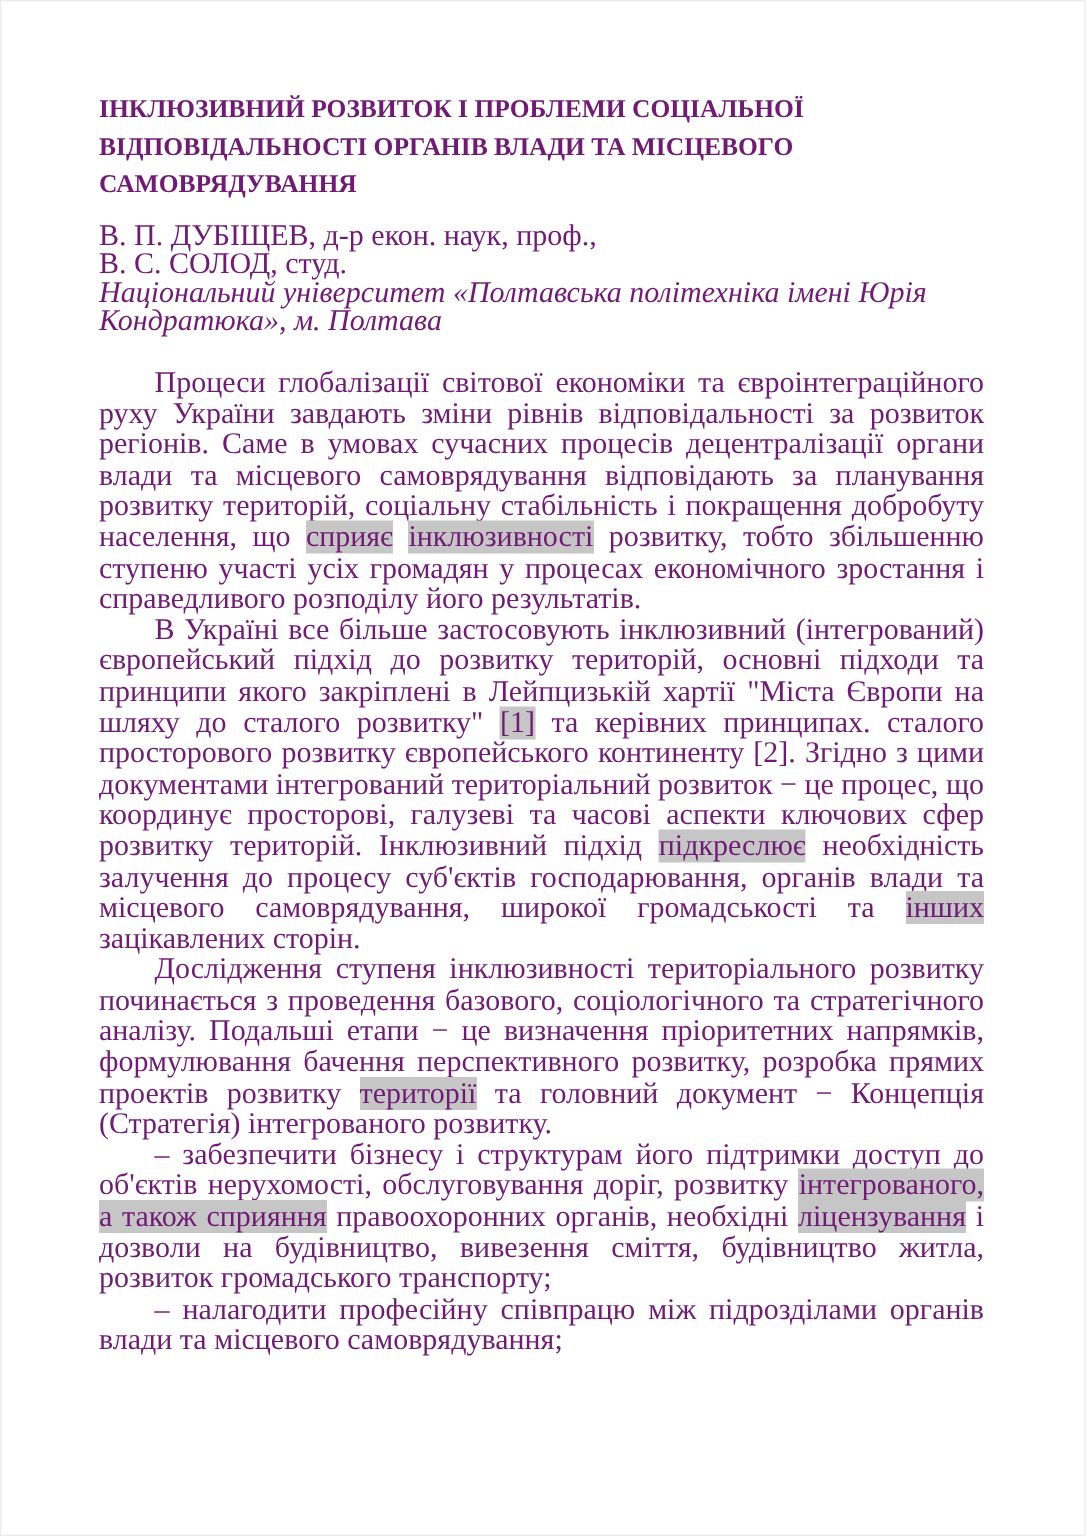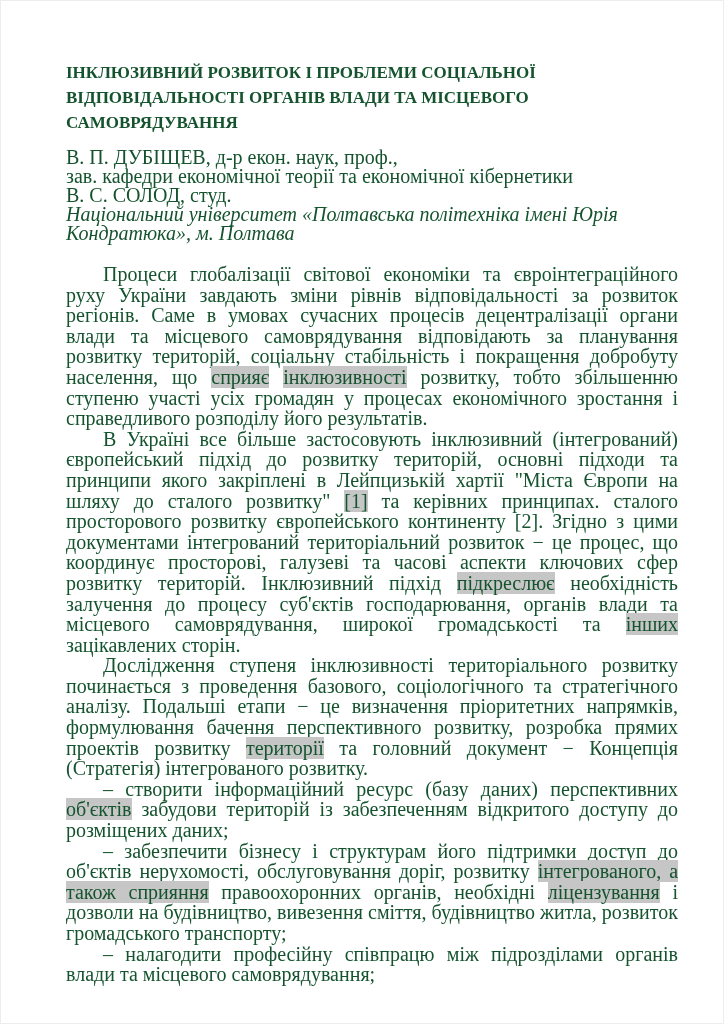--- a/index.html
+++ b/index.html
@@ -6,23 +6,23 @@
     margin: 0;
     padding: 0;
     background: #ffffff;
   }
   .page {
     position: relative;
     width: 724px;
     height: 1024px;
     box-sizing: border-box;
     background: #ffffff;
-    padding: 60px 46px 40px 66px;
+    padding: 60px 68px 40px 66px;
     font-family: "Liberation Serif", serif;
-    color: #14532d;
+    color: #701a75;
     overflow: hidden;
     outline: 1px solid #ededed;
     outline-offset: -1px;
   }
   .title {
     margin: 0 0 13px 0;
     font-size: 17px;
     line-height: 25px;
     font-weight: bold;
   }
@@ -46,26 +46,24 @@
   }
 </style>
 </head>
 <body>
 
 <div class="page">
   <h1 class="title">ІНКЛЮЗИВНИЙ РОЗВИТОК І ПРОБЛЕМИ СОЦІАЛЬНОЇ ВІДПОВІДАЛЬНОСТІ ОРГАНІВ ВЛАДИ ТА МІСЦЕВОГО САМОВРЯДУВАННЯ</h1>
 
   <div class="authors">
       <div class="author-line">В. П. ДУБІЩЕВ, д-р екон. наук, проф.,</div>
-      <div class="author-line">зав. кафедри економічної теорії та економічної кібернетики</div>
       <div class="author-line">В. С. СОЛОД, студ.</div>
       <div class="author-line italic">Національний університет «Полтавська політехніка імені Юрія Кондратюка», м. Полтава</div>
     </div>
 
   <div class="doc-body">
       <p><span>Процеси глобалізації світової економіки та євроінтеграційного руху України завдають зміни рівнів відповідальності за розвиток регіонів. Саме в умовах сучасних процесів децентралізації органи влади та місцевого самоврядування відповідають за планування розвитку територій, соціальну стабільність і покращення добробуту населення, що </span><span class="hl">сприяє</span><span> </span><span class="hl">інклюзивності</span><span> розвитку, тобто збільшенню ступеню участі усіх громадян у процесах економічного зростання і справедливого розподілу його результатів.</span></p>
       <p><span>В Україні все більше застосовують інклюзивний (інтегрований) європейський підхід до розвитку територій, основні підходи та принципи якого закріплені в Лейпцизькій хартії "Міста Європи на шляху до сталого розвитку" </span><span class="hl">[1]</span><span> та керівних принципах. сталого просторового розвитку європейського континенту [2]. Згідно з цими документами інтегрований територіальний розвиток − це процес, що координує просторові, галузеві та часові аспекти ключових сфер розвитку територій. Інклюзивний підхід </span><span class="hl">підкреслює</span><span> необхідність залучення до процесу суб'єктів господарювання, органів влади та місцевого самоврядування, широкої громадськості та </span><span class="hl">інших</span><span> зацікавлених сторін.</span></p>
       <p><span>Дослідження ступеня інклюзивності територіального розвитку починається з проведення базового, соціологічного та стратегічного аналізу. Подальші етапи − це визначення пріоритетних напрямків, формулювання бачення перспективного розвитку, розробка прямих проектів розвитку </span><span class="hl">території</span><span> та головний документ − Концепція (Стратегія) інтегрованого розвитку.</span></p>
-      <p><span>– створити інформаційний ресурс (базу даних) перспективних </span><span class="hl">об'єктів</span><span> забудови територій із забезпеченням відкритого доступу до розміщених даних;</span></p>
       <p><span>– забезпечити бізнесу і структурам його підтримки доступ до об'єктів нерухомості, обслуговування доріг, розвитку </span><span class="hl">інтегрованого, а також сприяння</span><span> правоохоронних органів, необхідні </span><span class="hl">ліцензування</span><span> і дозволи на будівництво, вивезення сміття, будівництво житла, розвиток громадського транспорту;</span></p>
       <p><span>– налагодити професійну співпрацю між підрозділами органів влади та місцевого самоврядування;</span></p>
     </div>
 </div>
 
 </body></html>

